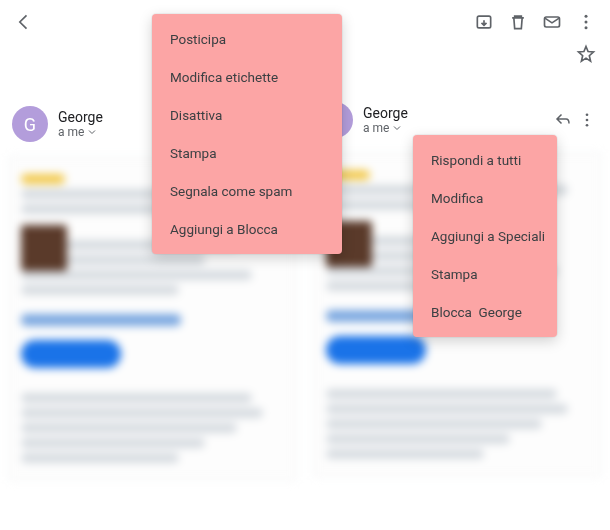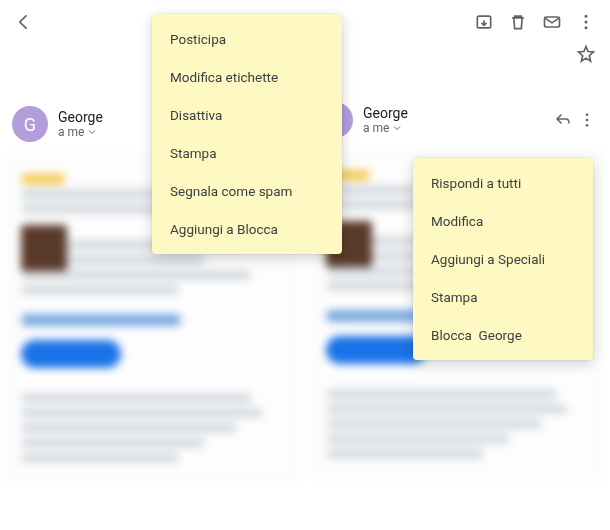--- a/index.html
+++ b/index.html
@@ -96,36 +96,36 @@
   }
   .linkish {
     height: 12px; background: #7aa7e0; width: 160px; border-radius: 5px;
     margin: 14px 0 10px;
   }
   .clearfix::after { content: ""; display: block; clear: both; }
 
   
   .menu {
     position: absolute;
-    background: #fef9c3;
+    background: #fca5a5;
     box-shadow: 0 4px 14px rgba(0,0,0,0.18), 0 0 0 1px rgba(0,0,0,0.04);
     border-radius: 4px;
     padding: 6px 0;
     z-index: 10;
   }
   .menu-item {
     padding: 11px 22px 11px 18px;
     font-size: 13.5px;
     color: #3c4043;
     white-space: nowrap;
     cursor: default;
   }
 
   .menu.left-menu { left: 152px; top: 14px; width: 190px; }
-  .menu.right-menu { left: 108px; top: 158px; width: 180px; }
+  .menu.right-menu { left: 108px; top: 135px; width: 144px; }
 </style>
 </head>
 <body>
 
 <div class="panel left">
 
   <div class="topbar">
     <div class="iconbtn">
       <svg viewBox="0 0 24 24">
           <path d="M15 4 L7 12 L15 20"></path>

